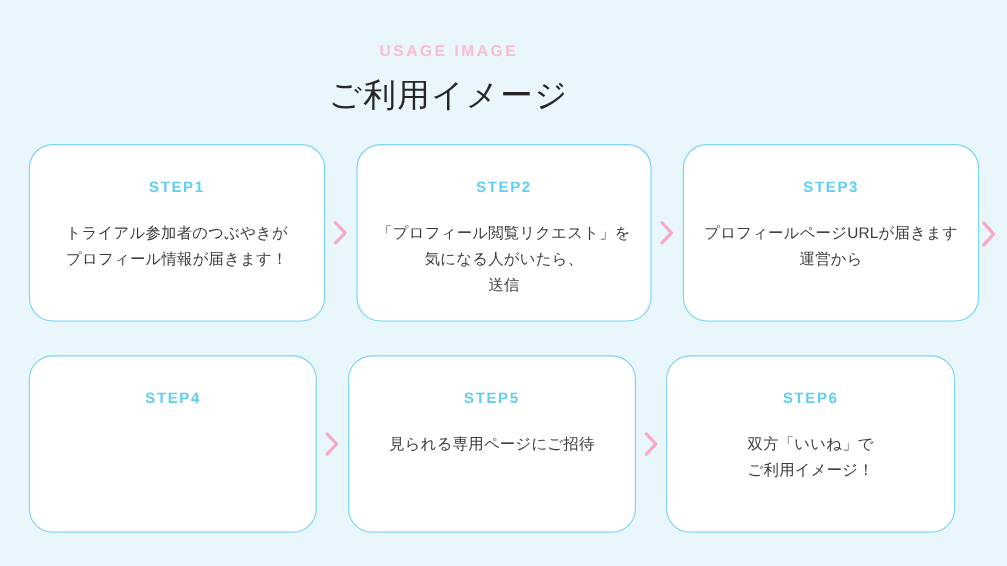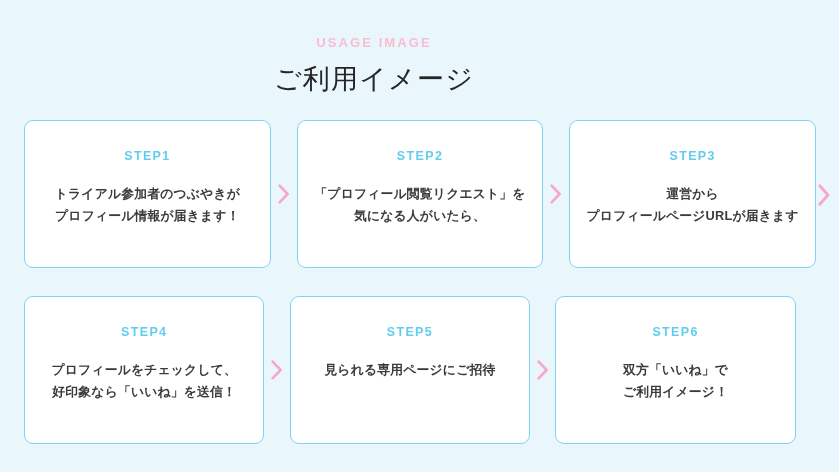--- a/index.html
+++ b/index.html
@@ -66,39 +66,39 @@
   }
   .step-row.row-2 {
     margin-top: 28px;
   }
 
   .step-card {
     width: 286px;
     box-sizing: border-box;
     background: #ffffff;
     border: 1.6px solid #7fd4f2;
-    border-radius: 9px;
+    border-radius: 20px;
     display: flex;
     flex-direction: column;
     align-items: center;
     padding-top: 29px;
   }
 
   .step-label {
     font-size: 12.5px;
     font-weight: bold;
     letter-spacing: 1.35px;
     color: #63cdf0;
     line-height: 1;
   }
 
   .step-body {
     margin-top: 20px;
     font-size: 12.8px;
-    font-weight: bold;
+    font-weight: normal;
     line-height: 22px;
     color: #3b3b3b;
     text-align: center;
     letter-spacing: 0.2px;
     padding: 0 8px;
   }
   .step-body .line {
     display: block;
     white-space: nowrap;
   }
@@ -163,57 +163,54 @@
             <path d="M1.6 1.6 L9.6 10 L1.6 18.4" stroke="#f9a8c4" stroke-width="2.6" stroke-linecap="round" stroke-linejoin="round"></path>
           </svg>
         </span>
       </div>
 
       <div class="step-card">
         <div class="step-label">STEP2</div>
         <div class="step-body">
           <span class="line">「プロフィール閲覧リクエスト」を</span>
           <span class="line">気になる人がいたら、</span>
+          <span class="line">送信</span>
         </div>
       </div>
 
       <div class="arrow-gap">
         <span class="chevron">
           <svg width="12" height="20" viewBox="0 0 12 20" fill="none" xmlns="http://www.w3.org/2000/svg">
             <path d="M1.6 1.6 L9.6 10 L1.6 18.4" stroke="#f9a8c4" stroke-width="2.6" stroke-linecap="round" stroke-linejoin="round"></path>
           </svg>
         </span>
       </div>
 
       <div class="step-card">
         <div class="step-label">STEP3</div>
         <div class="step-body">
+          <span class="line">プロフィールページURLが届きます</span>
           <span class="line">運営から</span>
-          <span class="line">プロフィールページURLが届きます</span>
         </div>
       </div>
 
       <div class="arrow-trailing">
         <span class="chevron">
           <svg width="12" height="22" viewBox="0 0 12 22" fill="none" xmlns="http://www.w3.org/2000/svg">
             <path d="M1.8 1.8 L10 11 L1.8 20.2" stroke="#f9a8c4" stroke-width="2.8" stroke-linecap="round" stroke-linejoin="round"></path>
           </svg>
         </span>
       </div>
 
     </div>
 
     <div class="step-row row-2">
 
       <div class="step-card">
         <div class="step-label">STEP4</div>
-        <div class="step-body">
-          <span class="line">プロフィールをチェックして、</span>
-          <span class="line">好印象なら「いいね」を送信！</span>
-        </div>
       </div>
 
       <div class="arrow-gap">
         <span class="chevron">
           <svg width="12" height="20" viewBox="0 0 12 20" fill="none" xmlns="http://www.w3.org/2000/svg">
             <path d="M1.6 1.6 L9.6 10 L1.6 18.4" stroke="#f9a8c4" stroke-width="2.6" stroke-linecap="round" stroke-linejoin="round"></path>
           </svg>
         </span>
       </div>
 

